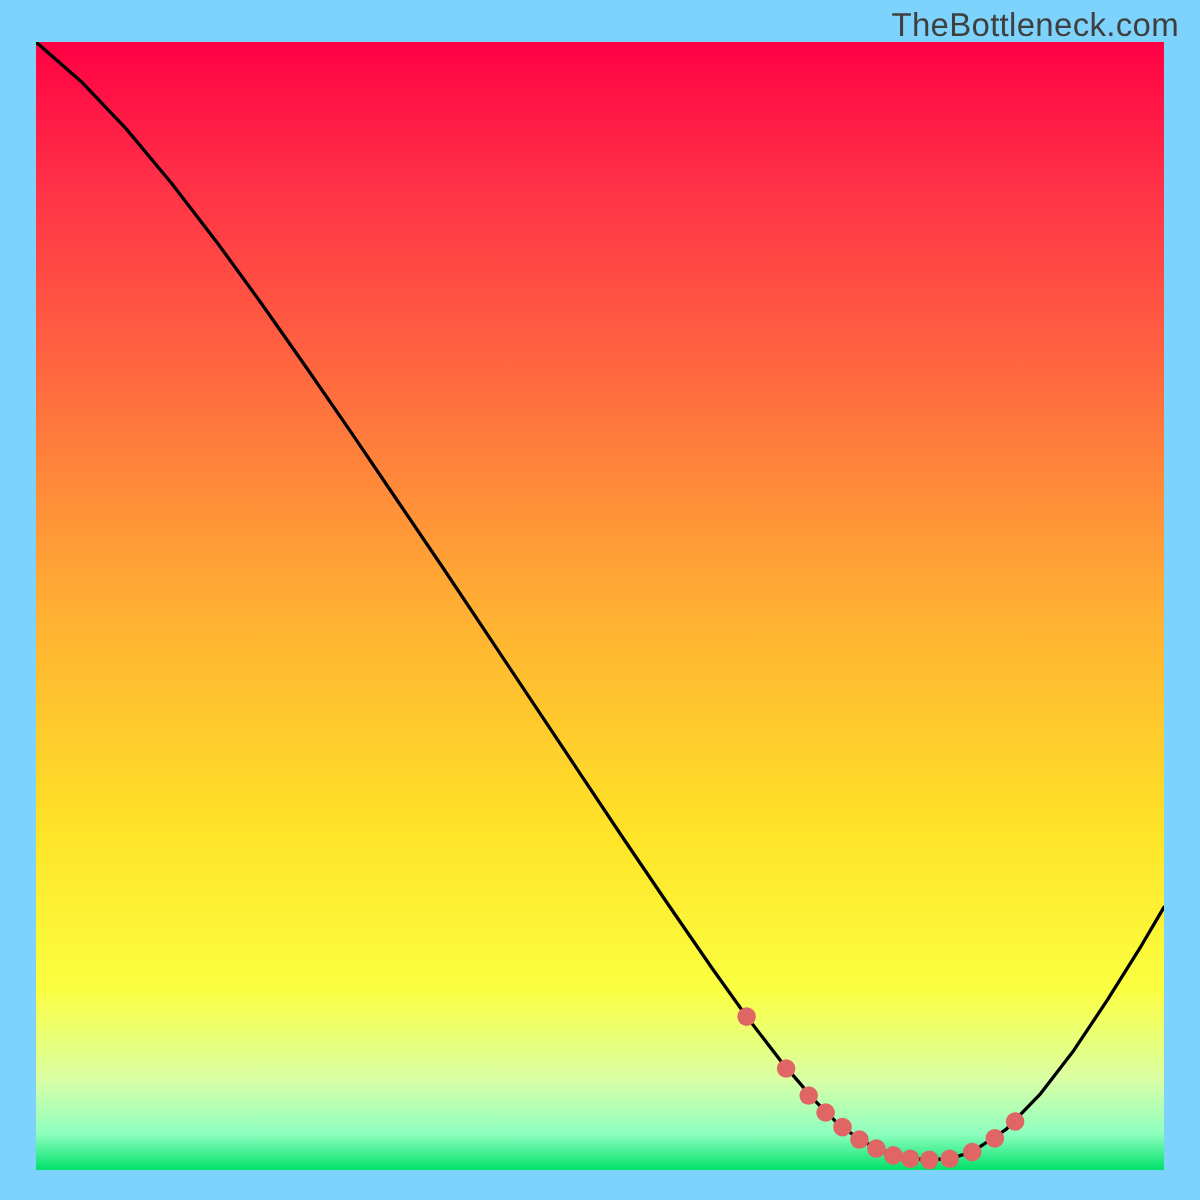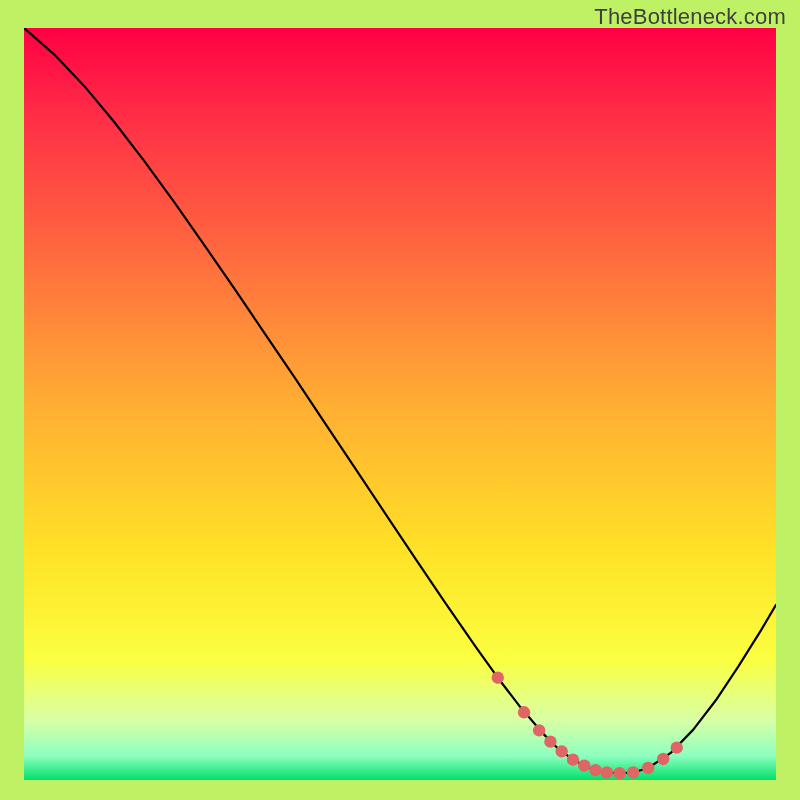--- a/index.html
+++ b/index.html
@@ -1,17 +1,17 @@
 <!DOCTYPE html>
 <html><head>
 <meta charset="utf-8">
 <style>
   * { margin: 0; padding: 0; box-sizing: border-box; }
   html, body { width: 800px; height: 800px; background: #000; overflow: hidden; font-family: Arial, sans-serif; }
-  .frame { position: relative; width: 800px; height: 800px; background: #bef264; }
+  .frame { position: relative; width: 800px; height: 800px; background: #7dd3fc; }
   .watermark { position: absolute; top: 4px; right: 14px; color: #3f3f3f; font-size: 22px; font-weight: 500; letter-spacing: 0.2px; }
   .plot-wrap { position: absolute; left: 24px; top: 28px; width: 752px; height: 752px; background: #000; }
   svg.plot { display: block; width: 752px; height: 752px; }
 </style>
 </head>
 <body>
 <div class="frame">
   <div class="watermark">TheBottleneck.com</div>
   <div class="plot-wrap">
     <svg class="plot" viewBox="0 0 752 752" preserveAspectRatio="none">

